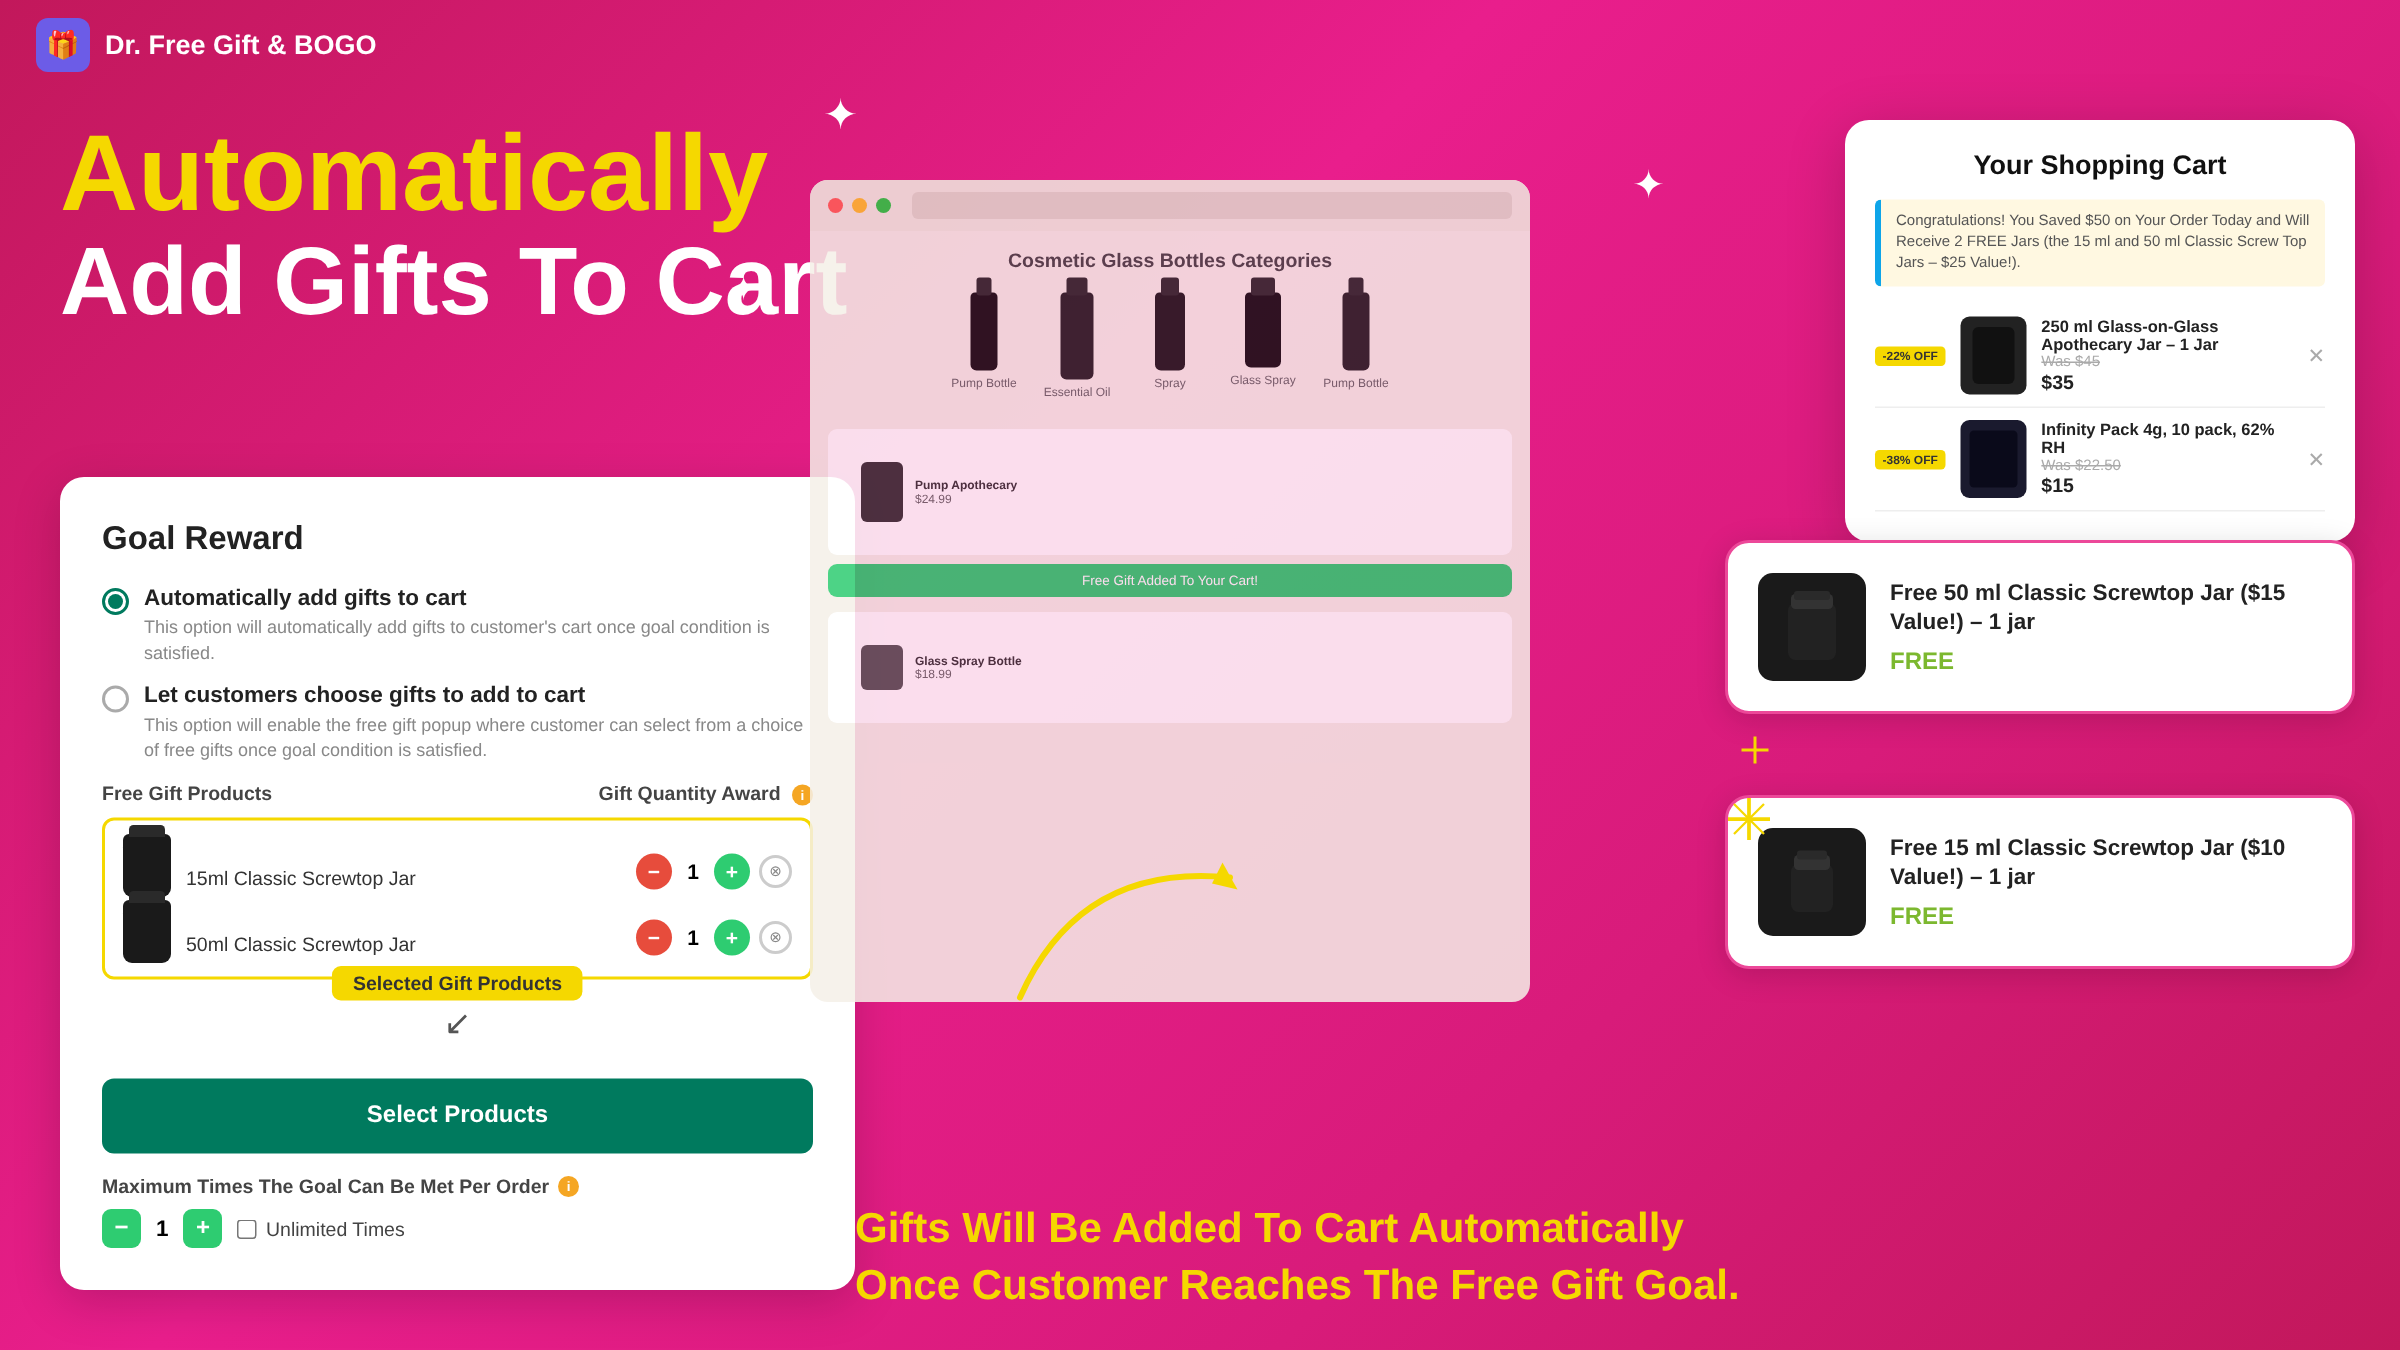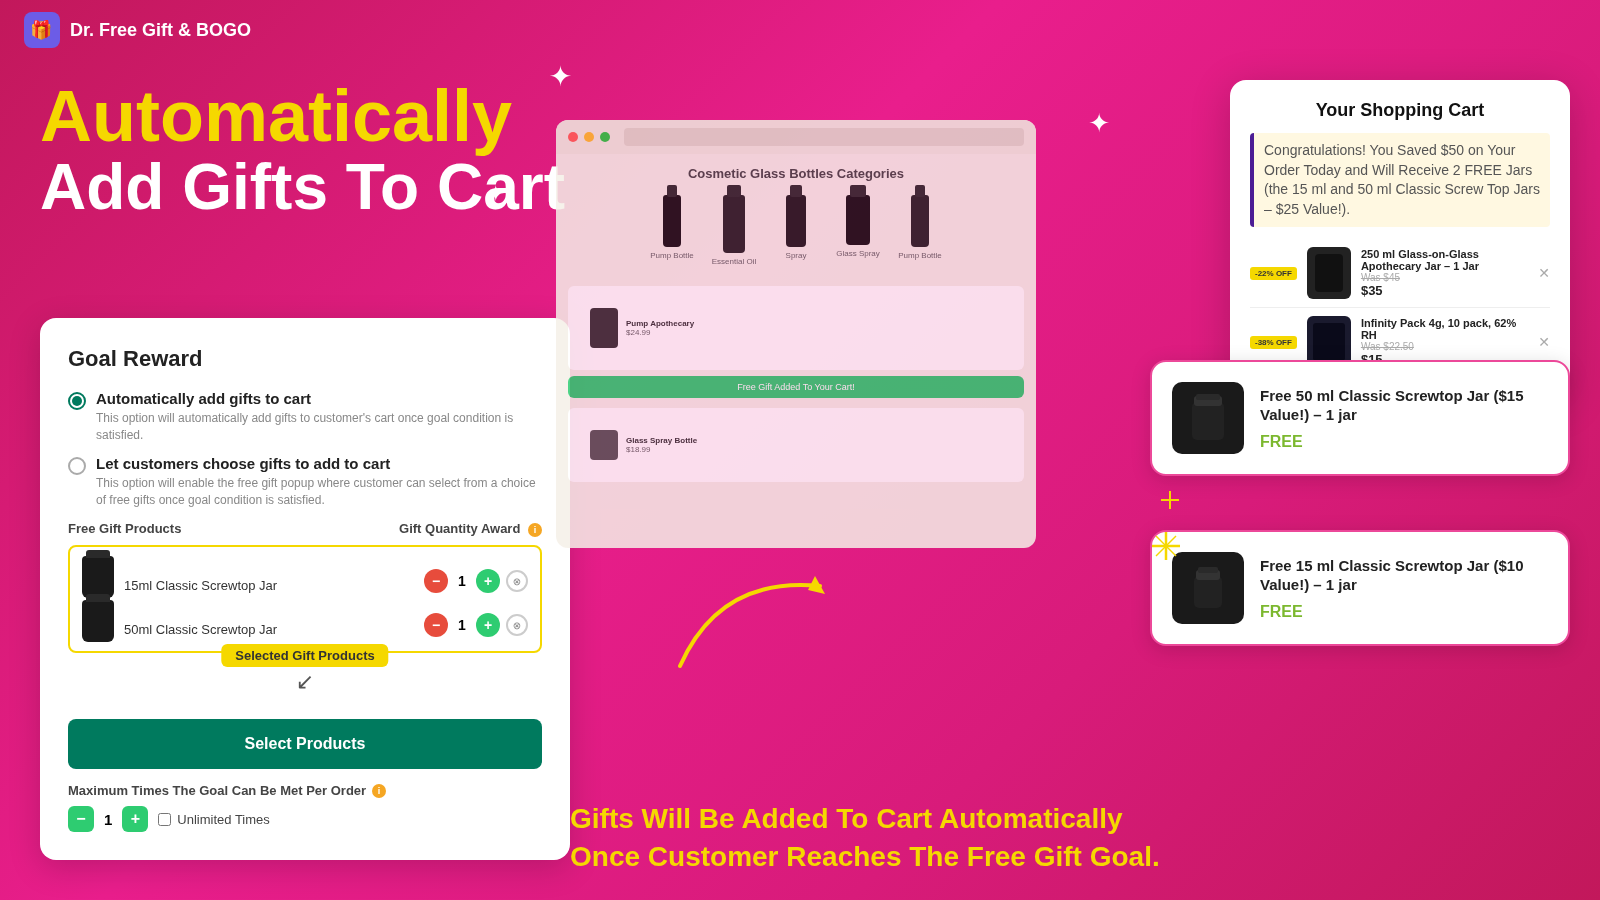--- a/index.html
+++ b/index.html
@@ -245,26 +245,25 @@
       font-size: 13px;
       color: #444;
     }
 
     
     .store-bg {
       position: absolute;
       top: 120px;
       left: 540px;
       width: 480px;
-      height: 428px;
+      height: 548px;
       background: #f5f0e8;
       border-radius: 12px;
       overflow: hidden;
       opacity: 0.85;
-      margin-left: 16px;
     }
     .store-header {
       background: #f0ebe0;
       padding: 8px 12px;
       display: flex;
       gap: 6px;
       align-items: center;
     }
     .store-dot { width: 10px; height: 10px; border-radius: 50%; }
     .store-content {
@@ -347,23 +346,23 @@
     }
     .cart-title {
       font-size: 18px;
       font-weight: 800;
       color: #111;
       text-align: center;
       margin-bottom: 12px;
     }
     .cart-congrats {
       background: #fff8e1;
-      border-left: 4px solid #4c1d95;
+      border-left: 4px solid #0ea5e9;
       padding: 8px 10px;
-      font-size: 14px;
+      font-size: 10px;
       color: #555;
       border-radius: 4px;
       margin-bottom: 12px;
       line-height: 1.4;
     }
     .cart-item {
       display: flex;
       align-items: center;
       gap: 10px;
       padding: 8px 0;

